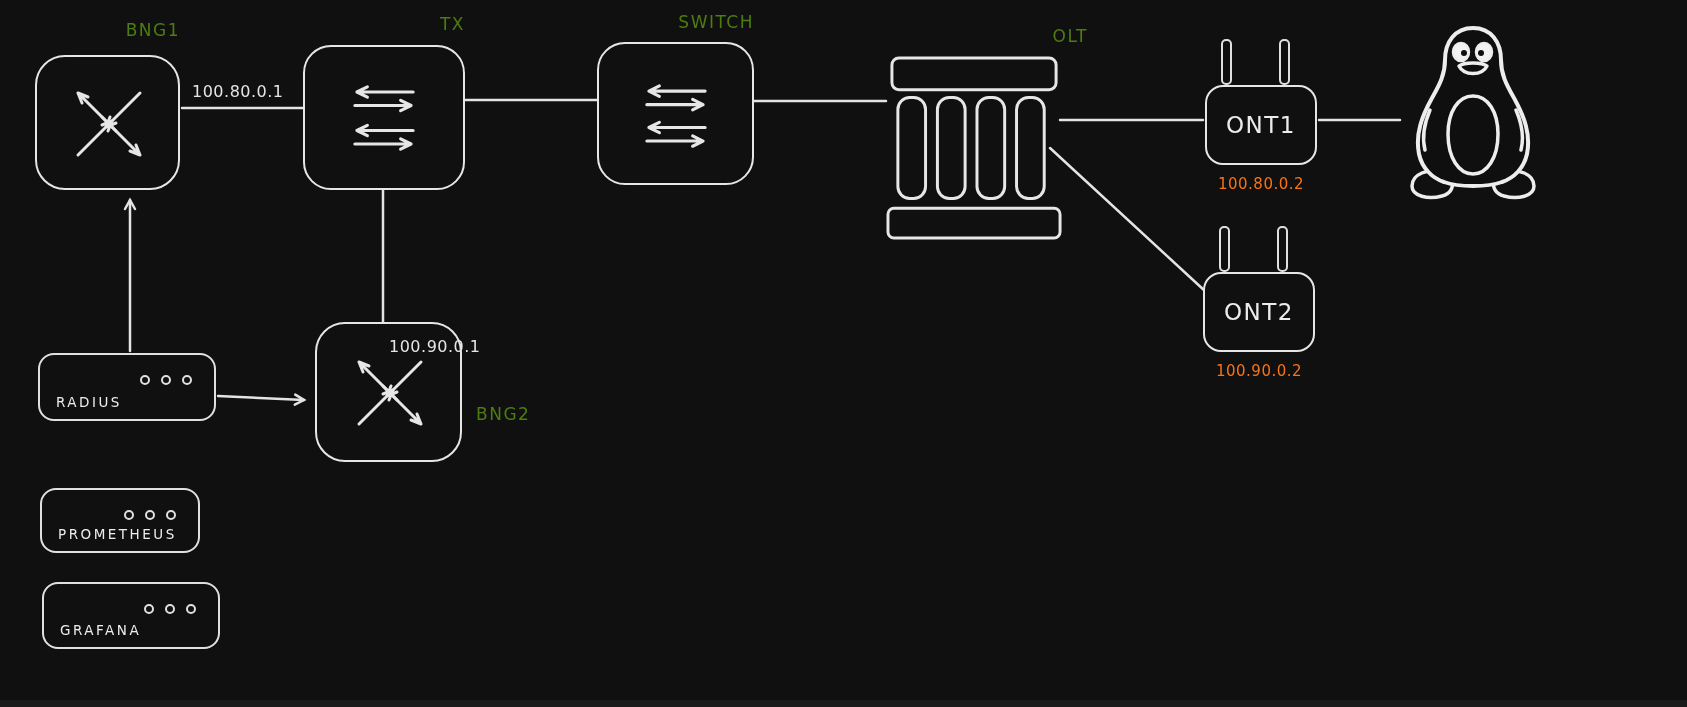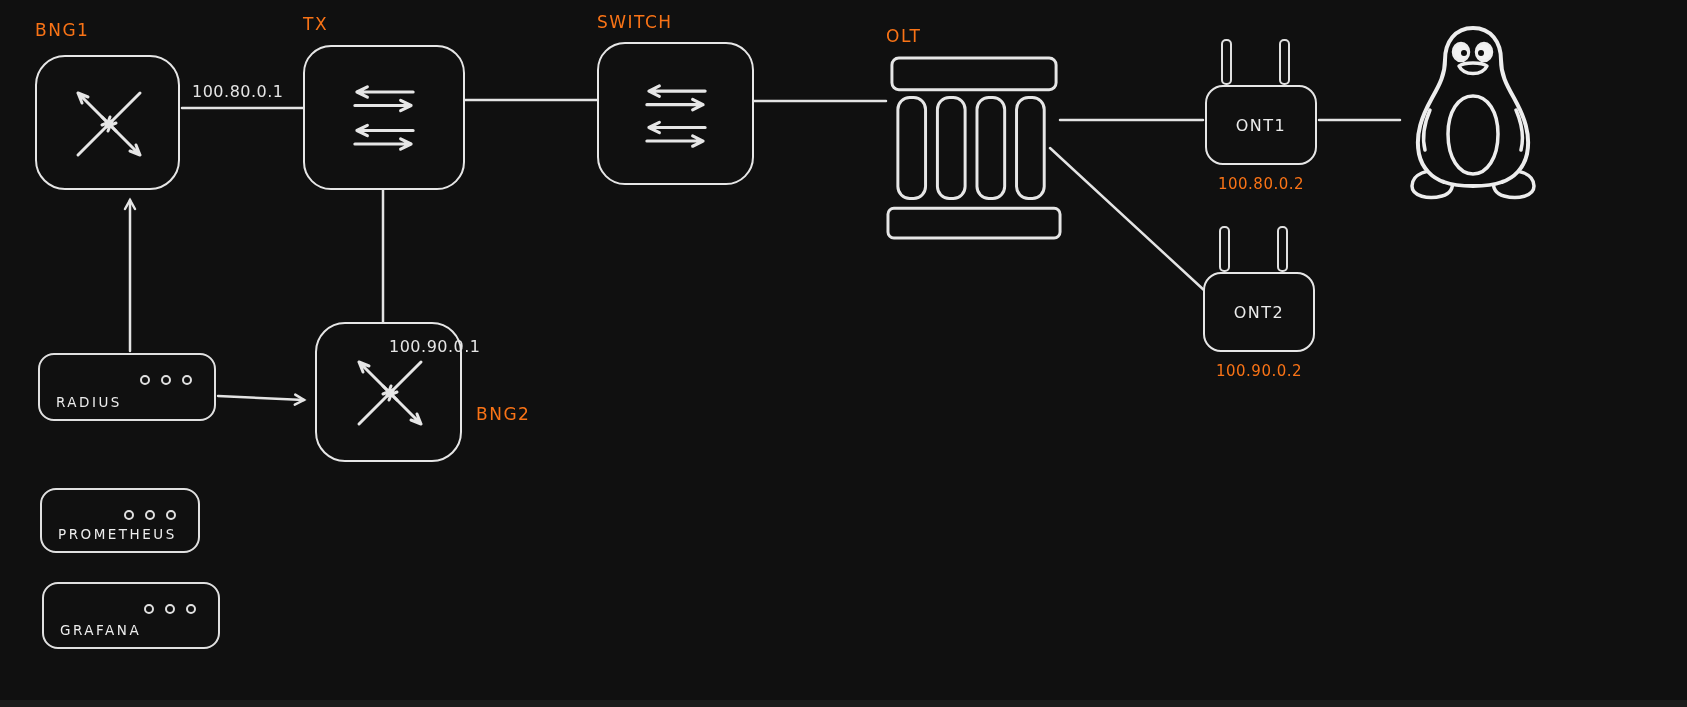--- a/index.html
+++ b/index.html
@@ -28,22 +28,22 @@
   }
   .router { border-radius: 30px; }
   .switchbox { border-radius: 28px; }
 
   .icon-svg { stroke: #e6e6e6; stroke-width: 3; fill: none; stroke-linecap: round; stroke-linejoin: round; }
 
   .node-label {
     position: absolute;
     font-size: 17px;
     letter-spacing: 1.5px;
-    color: #f97316;
-    text-align: left;
+    color: #4d7c0f;
+    text-align: right;
   }
   .ip-text {
     position: absolute;
     font-size: 16px;
     letter-spacing: 0.5px;
     color: #e5e5e5;
   }
 
   .server {
     position: absolute;
@@ -60,21 +60,21 @@
 
   .ont { position: absolute; width: 112px; }
   .antenna {
     position: absolute; top: 0; width: 11px; height: 46px;
     border: 2px solid #e0e0e0; border-radius: 5px;
   }
   .ont-body {
     position: relative; margin-top: 46px; height: 80px;
     border: 2.5px solid #e6e6e6; border-radius: 18px;
     display: flex; align-items: center; justify-content: center;
-    font-size: 16px; letter-spacing: 1.5px; background: #101010;
+    font-size: 23px; letter-spacing: 1.5px; background: #101010;
   }
   .ont-ip { margin-top: 10px; text-align: center; font-size: 15px; letter-spacing: 0.5px; color: #f97316; }
 
   .olt-svg { position: absolute; }
   .tux-svg { position: absolute; }
 
   .bottom-strip {
     position: absolute; left: 0; right: 0; bottom: 0; height: 7px;
     background: #1b1b1b;
   }
@@ -126,21 +126,21 @@
   <div class="node-label" style="left:597px; top:12px; width:157px;">SWITCH</div>
   <div class="shape switchbox" style="left:597px; top:42px; width:157px; height:143px;">
     <svg class="icon-svg" width="112" height="104" viewBox="0 0 100 100">
       <path d="M78 28 L24 28 M24 28 L34 23 M24 28 L34 33"></path>
       <path d="M22 41 L76 41 M76 41 L66 36 M76 41 L66 46"></path>
       <path d="M78 63 L24 63 M24 63 L34 58 M24 63 L34 68"></path>
       <path d="M22 76 L76 76 M76 76 L66 71 M76 76 L66 81"></path>
     </svg>
   </div>
 
-  <div class="node-label" style="left:886px; top:26px; width:178px;">OLT</div>
+  <div class="node-label" style="left:910px; top:26px; width:178px;">OLT</div>
   <svg class="olt-svg icon-svg" style="left:886px; top:53px;" width="178" height="190" viewBox="0 0 180 190">
     <rect x="6" y="4" width="166" height="32" rx="7"></rect>
     <rect x="12" y="44" width="28" height="102" rx="12"></rect>
     <rect x="52" y="44" width="28" height="102" rx="12"></rect>
     <rect x="92" y="44" width="28" height="102" rx="12"></rect>
     <rect x="132" y="44" width="28" height="102" rx="12"></rect>
     <rect x="2" y="156" width="174" height="30" rx="6"></rect>
   </svg>
 
   <div class="ont" style="left:1205px; top:39px;">

